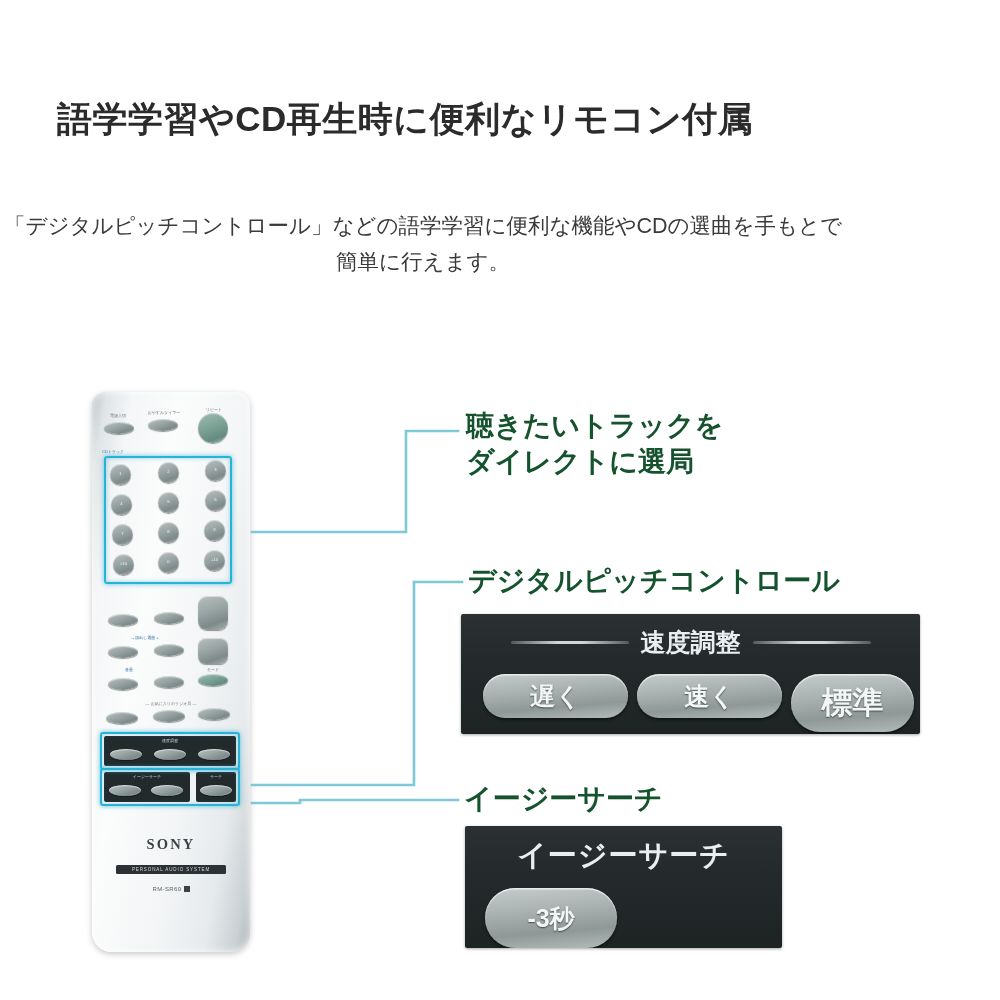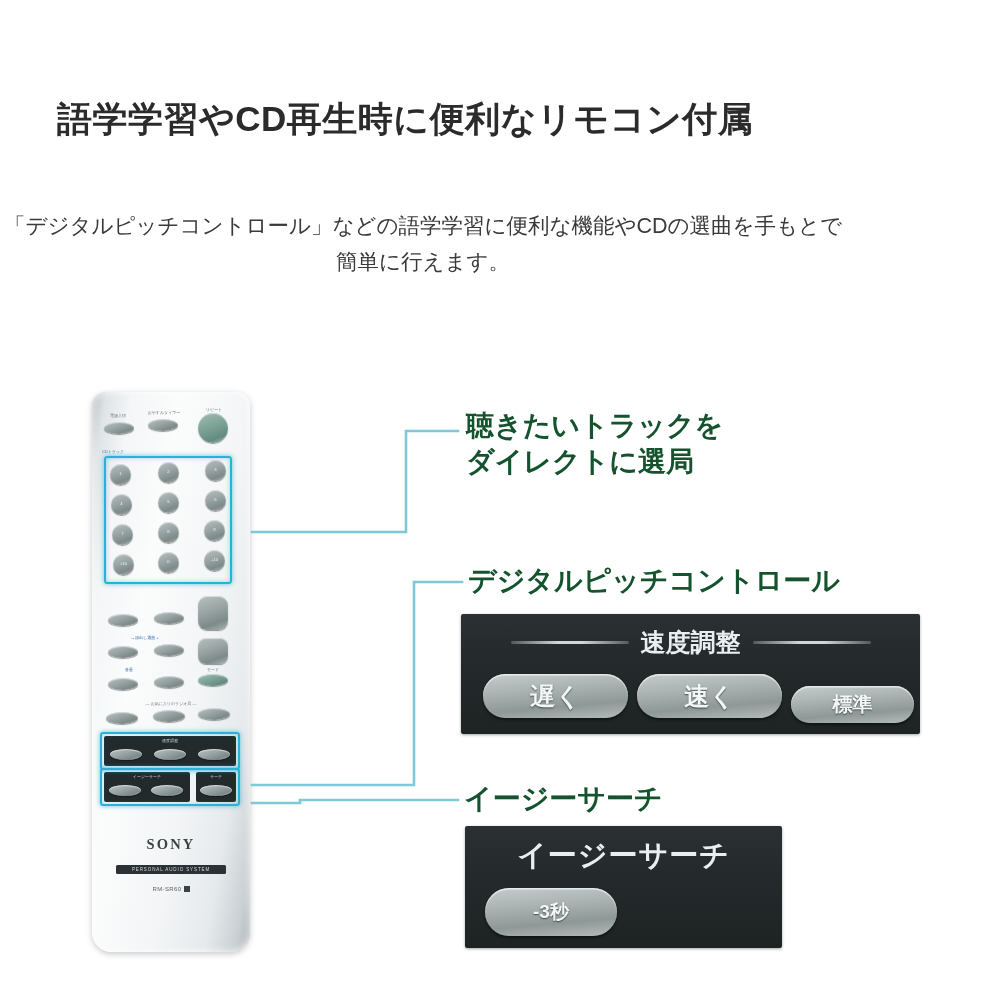--- a/index.html
+++ b/index.html
@@ -325,23 +325,23 @@
   </div>
 
   <div class="detail-panel" style="left:461px; top:614px; width:459px; height:120px;">
     <div class="dp-head" style="top:14px; height:28px;">
       <span class="dp-rule" style="width:118px;"></span>
       <span style="font-size:25px;">速度調整</span>
       <span class="dp-rule" style="width:118px;"></span>
     </div>
     <div class="dp-btn" style="left:176px; top:60px; width:145px; height:44px; font-size:25px;">速く</div>
     <div class="dp-btn" style="left:22px; top:60px; width:145px; height:44px; font-size:25px;">遅く</div>
-    <div class="dp-btn" style="left:330px; top:72px; width:123px; height:37px; font-size:20px;">標準</div>
+    <div class="dp-btn" style="left:330px; top:60px; width:123px; height:58px; font-size:31px;">標準</div>
   </div>
 
   <div class="detail-panel" style="left:465px; top:826px; width:317px; height:122px;">
     <div class="dp-head" style="top:14px; height:32px;">
       <span style="font-size:29px; letter-spacing:1px;">イージーサーチ</span>
     </div>
-    <div class="dp-btn" style="left:20px; top:62px; width:132px; height:48px; font-size:19px;">-3秒</div>
+    <div class="dp-btn" style="left:20px; top:62px; width:132px; height:60px; font-size:25px;">-3秒</div>
   </div>
 
 </div>
 
 </body></html>

